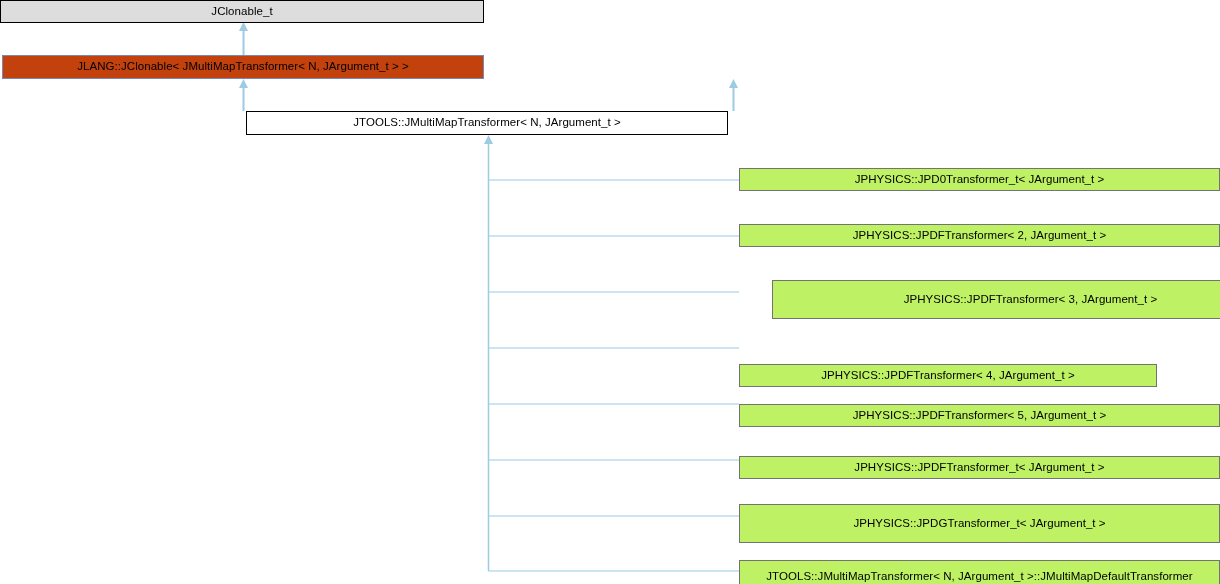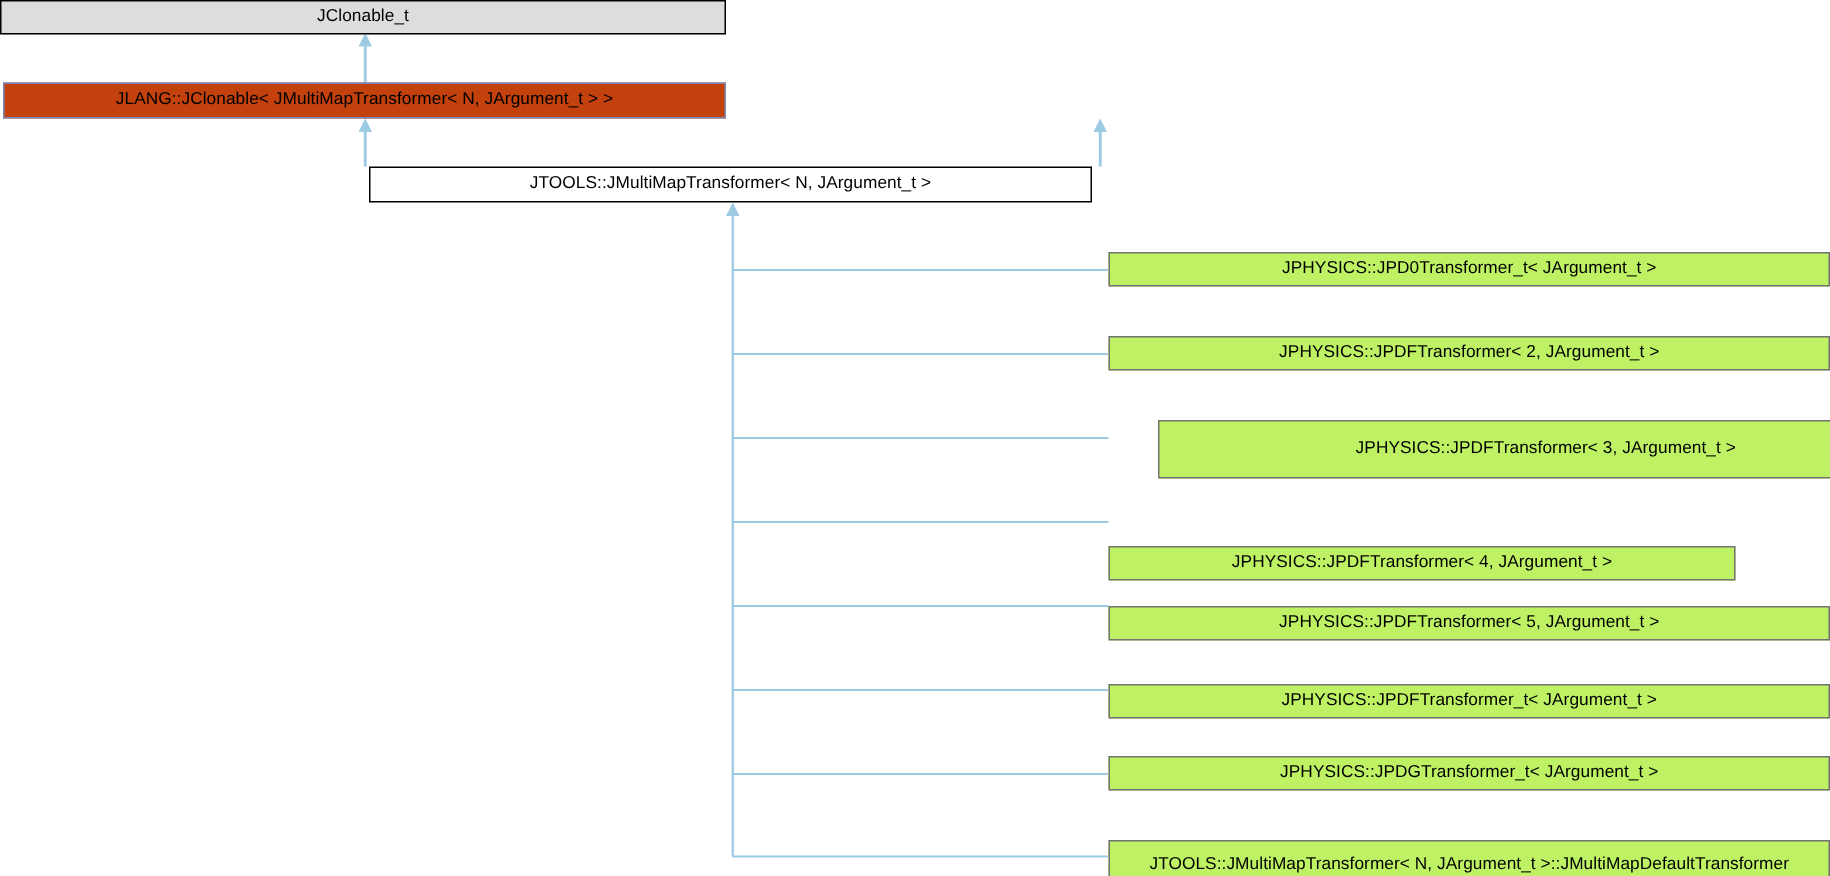--- a/index.html
+++ b/index.html
@@ -130,21 +130,21 @@
       </div>
       <div class="node node-derived" style="left: 739px; top: 336px; width: 418px; height: 23px; margin-top: 28px;">
         <span class="node-label">JPHYSICS::JPDFTransformer&lt; 4, JArgument_t &gt;</span>
       </div>
       <div class="node node-derived" style="left: 739px; top: 392px; width: 481px; height: 23px; margin-top: 12px;">
         <span class="node-label">JPHYSICS::JPDFTransformer&lt; 5, JArgument_t &gt;</span>
       </div>
       <div class="node node-derived" style="left: 739px; top: 456px; width: 481px; height: 23px;">
         <span class="node-label">JPHYSICS::JPDFTransformer_t&lt; JArgument_t &gt;</span>
       </div>
-      <div class="node node-derived" style="left: 739px; top: 504px; width: 481px; height: 23px;">
+      <div class="node node-derived" style="left: 739px; top: 504px; width: 481px; height: 39px;">
         <span class="node-label">JPHYSICS::JPDGTransformer_t&lt; JArgument_t &gt;</span>
       </div>
       <div class="node node-derived" style="left: 739px; top: 560px; width: 481px; height: 34px;">
         <span class="node-label">JTOOLS::JMultiMapTransformer&lt; N, JArgument_t &gt;::JMultiMapDefaultTransformer</span>
       </div>
     </div>
 
 </div>
 
 </body></html>

